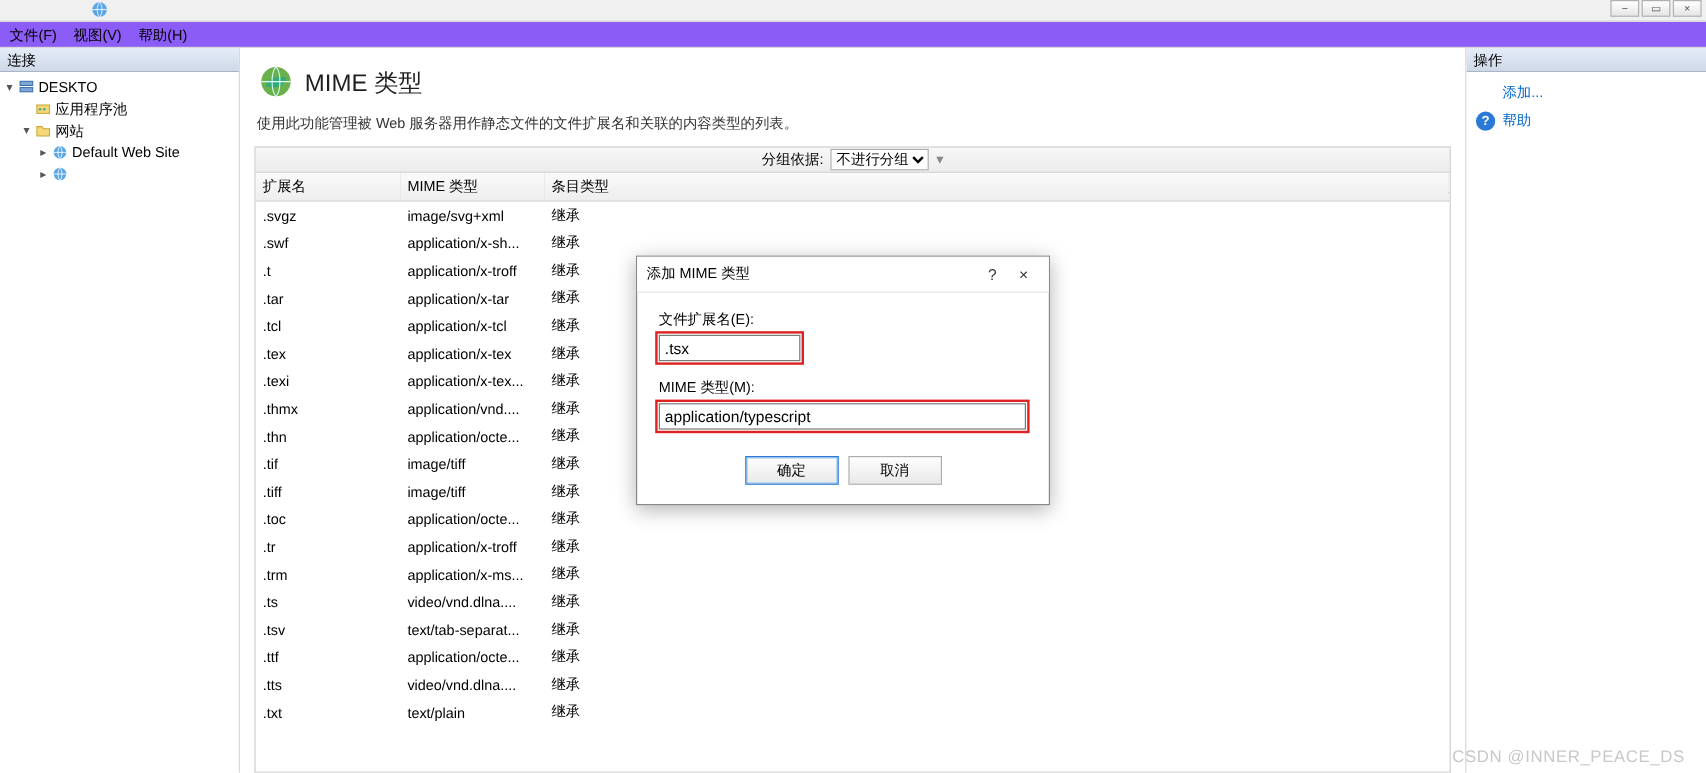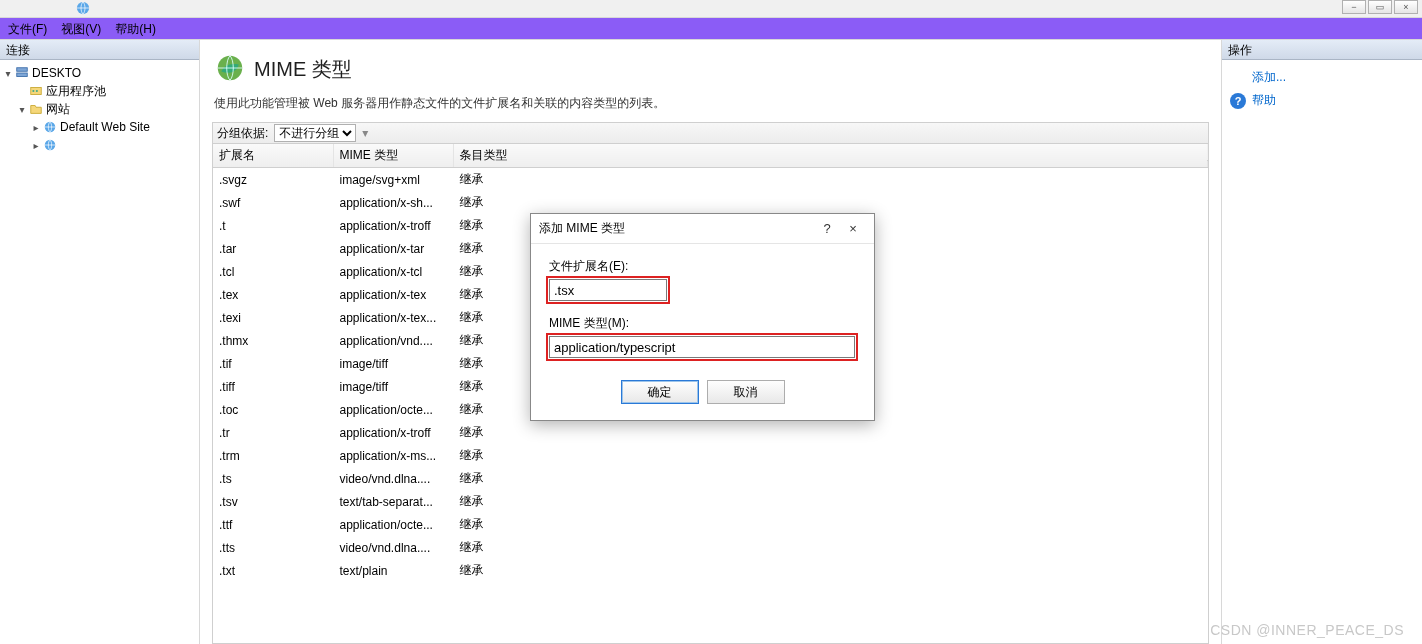--- a/index.html
+++ b/index.html
@@ -25,21 +25,21 @@
   .tree .ic { width:16px; height:16px; display:inline-flex; align-items:center; justify-content:center; margin-right:2px;}
   .globe-ic svg, .ic svg { display:block; }
   .indent1 { padding-left:14px; }
   .indent2 { padding-left:28px; }
 
   
   .center { flex:1; display:flex; flex-direction:column; padding:10px 12px 0 12px; background:#fff; border-right:1px solid #d8d8d8; position:relative; min-width:0;}
   .page-title { display:flex; align-items:center; gap:10px; margin:4px 0 10px 4px;}
   .page-title h1 { font-size:20px; font-weight:400; margin:0; color:#1f1f1f; }
   .page-desc { margin:0 0 10px 2px; color:#333; }
-  .group-bar { background:linear-gradient(#f7f7f7,#ececec); border:1px solid #cfcfcf; height:22px; display:flex; align-items:center; padding:0 4px; gap:6px;}
+  .group-bar { background:linear-gradient(#f7f7f7,#ececec); border:1px solid #cfcfcf; height:22px; display:flex; align-items:center; padding:0 4px; gap:6px;justify-content:center;}
   .group-bar select { font-size:12px; border:1px solid #b0b0b0; height:18px; background:#fff;}
   .table-wrap { border:1px solid #cfcfcf; border-top:none; flex:1; overflow:hidden; position:relative;}
   table { border-collapse:collapse; width:100%; font-size:12px; }
   thead th { text-align:left; font-weight:400; background:linear-gradient(#fafafa,#eee); border-bottom:1px solid #cfcfcf; border-right:1px solid #e4e4e4; padding:3px 6px; position:sticky; top:0;}
   tbody td { padding:3px 6px; border-right:1px solid transparent; white-space:nowrap; overflow:hidden; text-overflow:ellipsis;}
   .col-ext { width:120px; }
   .col-mime { width:120px; max-width:120px;}
   .col-entry { width:auto; }
   .scroll-up { position:absolute; right:0; top:0; width:17px; height:17px; background:#f0f0f0; border-left:1px solid #cfcfcf; border-bottom:1px solid #cfcfcf; text-align:center; font-size:9px; line-height:15px; color:#555;}
 
@@ -212,20 +212,25 @@
               <td class="col-ext">.texi</td>
               <td class="col-mime">application/x-tex...</td>
               <td class="col-entry">继承</td>
             </tr>
             <tr>
               <td class="col-ext">.thmx</td>
               <td class="col-mime">application/vnd....</td>
               <td class="col-entry">继承</td>
             </tr>
             <tr>
+              <td class="col-ext">.thn</td>
+              <td class="col-mime">application/octe...</td>
+              <td class="col-entry">继承</td>
+            </tr>
+            <tr>
               <td class="col-ext">.tif</td>
               <td class="col-mime">image/tiff</td>
               <td class="col-entry">继承</td>
             </tr>
             <tr>
               <td class="col-ext">.tiff</td>
               <td class="col-mime">image/tiff</td>
               <td class="col-entry">继承</td>
             </tr>
             <tr>

